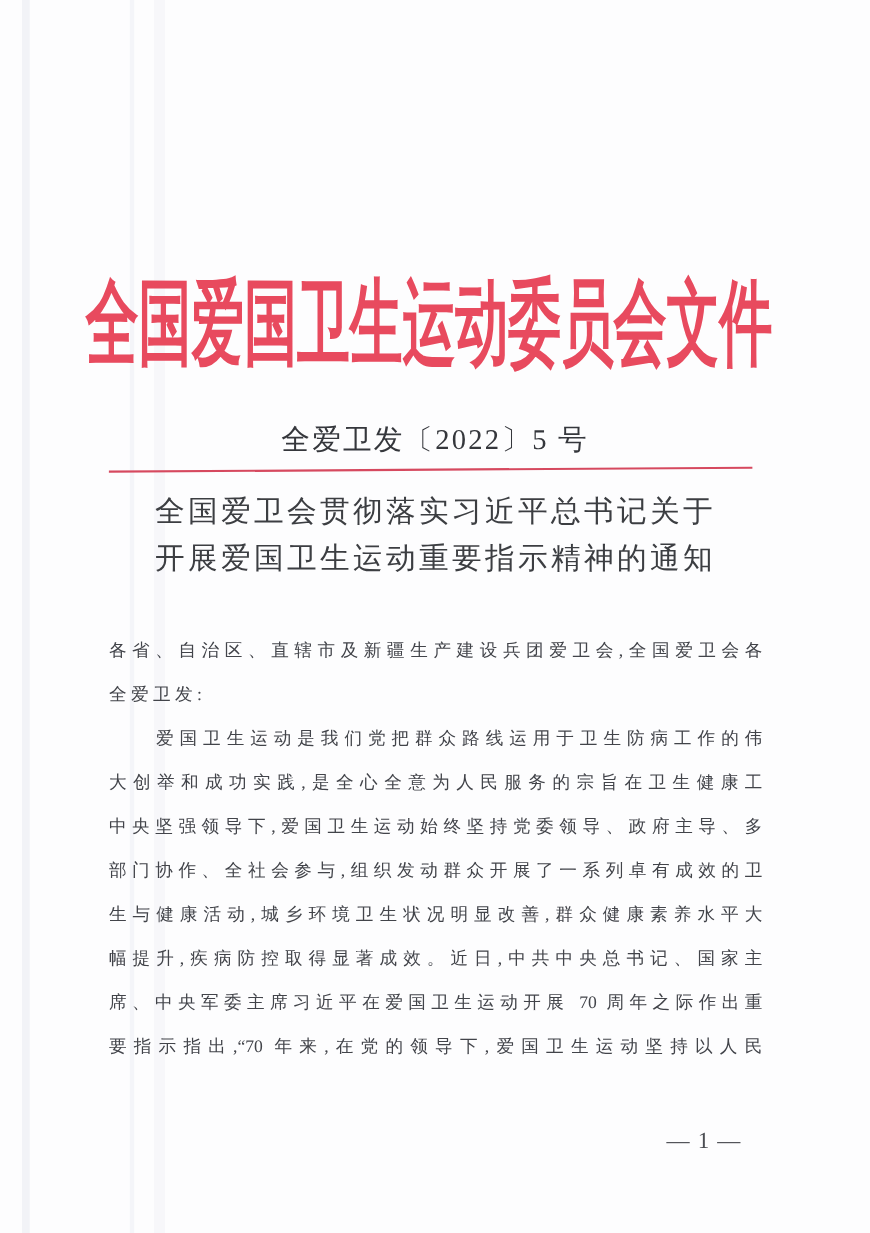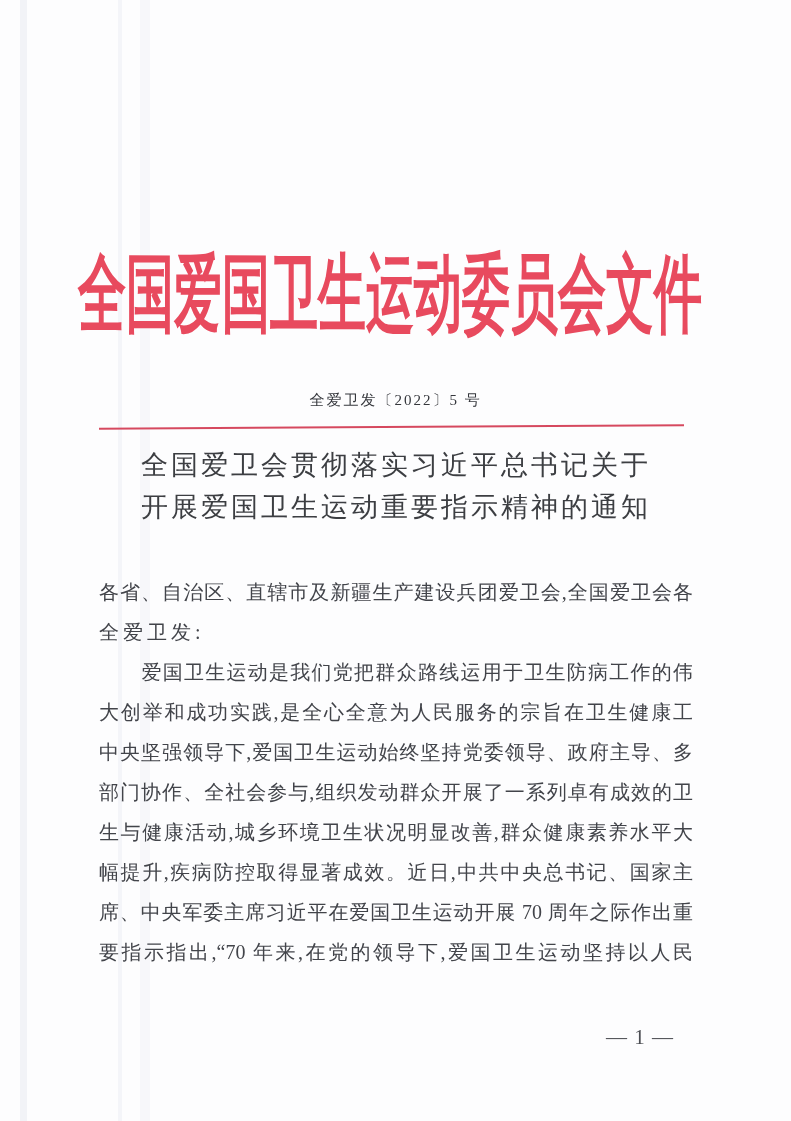--- a/index.html
+++ b/index.html
@@ -28,41 +28,41 @@
     font-size: 60px; line-height: 60px; font-weight: bold;
     color: #e84a5e;
     transform: scale(0.80, 1.42);
     transform-origin: center top;
     letter-spacing: 0;
   }
 
   .doc-number {
     position: absolute; left: 0; top: 385px; width: 791px;
     text-align: center;
-    font-size: 15px; line-height: 30px;
+    font-size: 26px; line-height: 30px;
     color: #35373c; letter-spacing: 2px;
   }
 
   .red-rule {
     position: absolute; left: 99px; top: 426px;
     width: 585px; height: 2px;
     background: #d6495f;
     transform: rotate(-0.35deg);
   }
 
   .doc-title {
     position: absolute; left: 99px; top: 444px; width: 594px;
     text-align: center;
     font-size: 27px; line-height: 42px; font-weight: normal;
     color: #3c3e42; letter-spacing: 3px;
   }
 
   .body-block {
     position: absolute; left: 99px; top: 572px; width: 594px;
-    font-size: 20px; color: #42444a;
+    font-size: 16px; color: #42444a;
   }
   .bl {
     line-height: 40px; height: 40px;
     text-align: justify; text-align-last: justify;
     text-justify: inter-character;
     white-space: nowrap;
   }
   .bl.short { text-align-last: left; letter-spacing: 4px; }
 
   .page-number {

